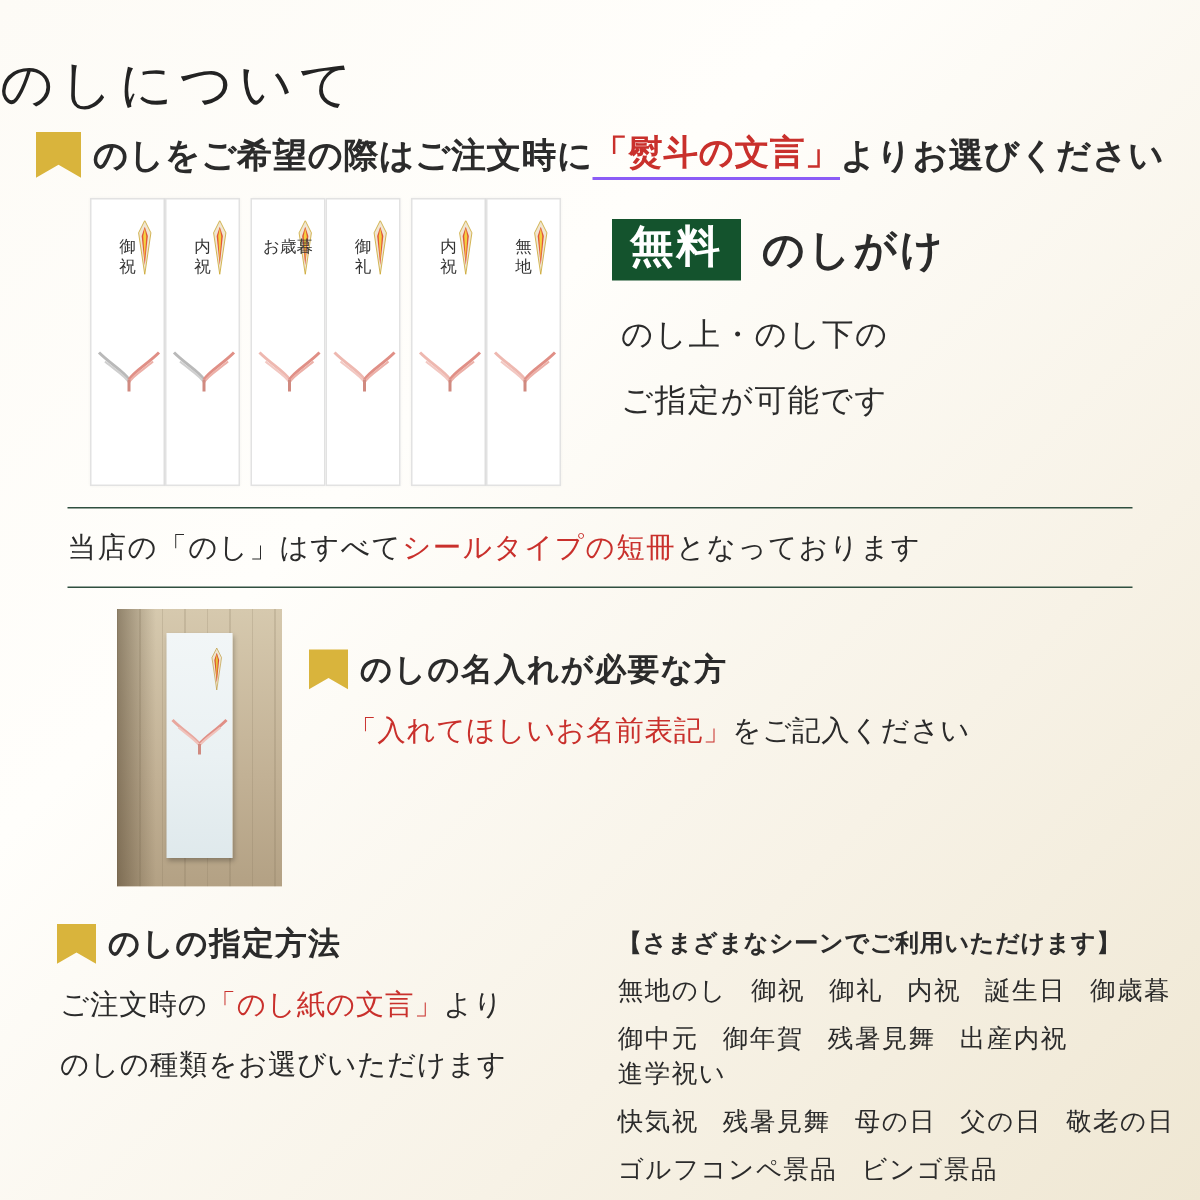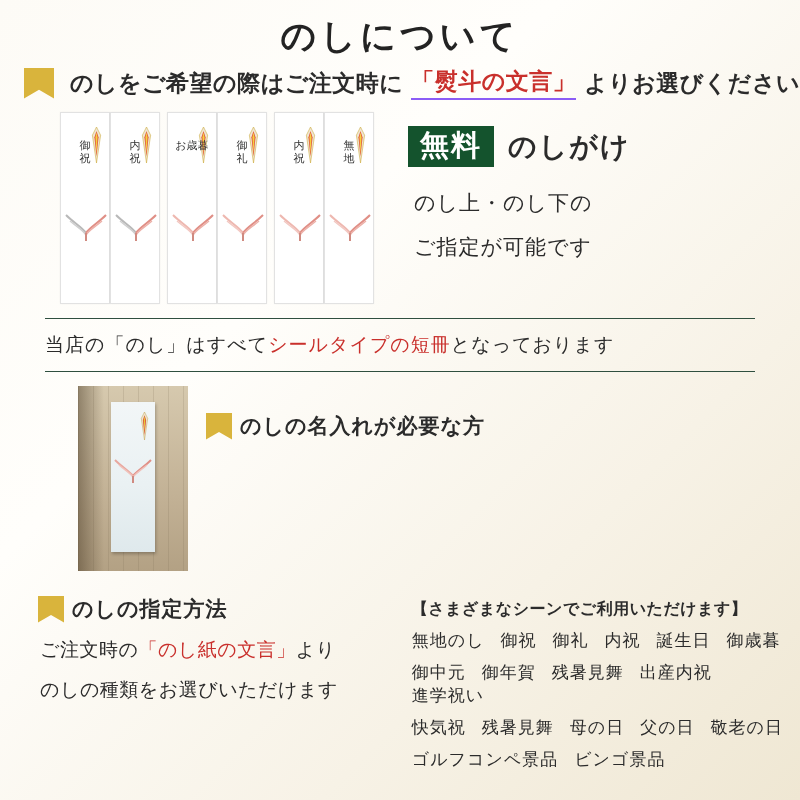--- a/index.html
+++ b/index.html
@@ -17,26 +17,25 @@
   }
 
   .page {
     position: relative;
     width: 800px;
     height: 800px;
   }
 
   
   .title {
-    text-align: center;
     font-size: 35px;
     letter-spacing: 4px;
-    font-weight: bold;
+    font-weight: normal;
     color: #232323;
-    padding-top: 16px;
+    padding-top: 36px;
     line-height: 1.2;
   }
 
   
   .flag {
     display: inline-block;
     width: 30px;
     height: 31px;
     background: #d9b43c;
     -webkit-clip-path: polygon(0 0, 100% 0, 100% 100%, 50% 72%, 0 100%);
@@ -47,21 +46,21 @@
   }
   .flag.small {
     width: 26px;
     height: 27px;
   }
 
   
   .headline {
     display: flex;
     align-items: center;
-    justify-content: space-between;
+    justify-content: flex-start;
     padding-left: 24px;
     margin-top: 8px;
     font-size: 23px;
     font-weight: bold;
     letter-spacing: 0.5px;
     white-space: nowrap;
   }
   .headline .accent {
     color: #c9302c;
     border-bottom: 2px solid #8b5cf6;
@@ -451,20 +450,23 @@
           <path d="M34,7 C28,12 23,15 20,19" stroke="#f0c2bb" stroke-width="1.4" fill="none"></path>
           <path d="M20,18 L20,25" stroke="#d08a80" stroke-width="2"></path>
         </svg>
       </div>
     </div>
     <div class="name-text">
       <div class="name-head">
         <span class="flag small"></span>
         <span>のしの名入れが必要な方</span>
       </div>
+      <div class="name-line second">
+        <span class="red">「入れてほしいお名前表記」</span><span>をご記入ください</span>
+      </div>
     </div>
   </div>
 
   <div class="bottom">
     <div class="bottom-left">
       <div class="bl-head">
         <span class="flag small"></span>
         <span>のしの指定方法</span>
       </div>
       <div class="bl-line">

